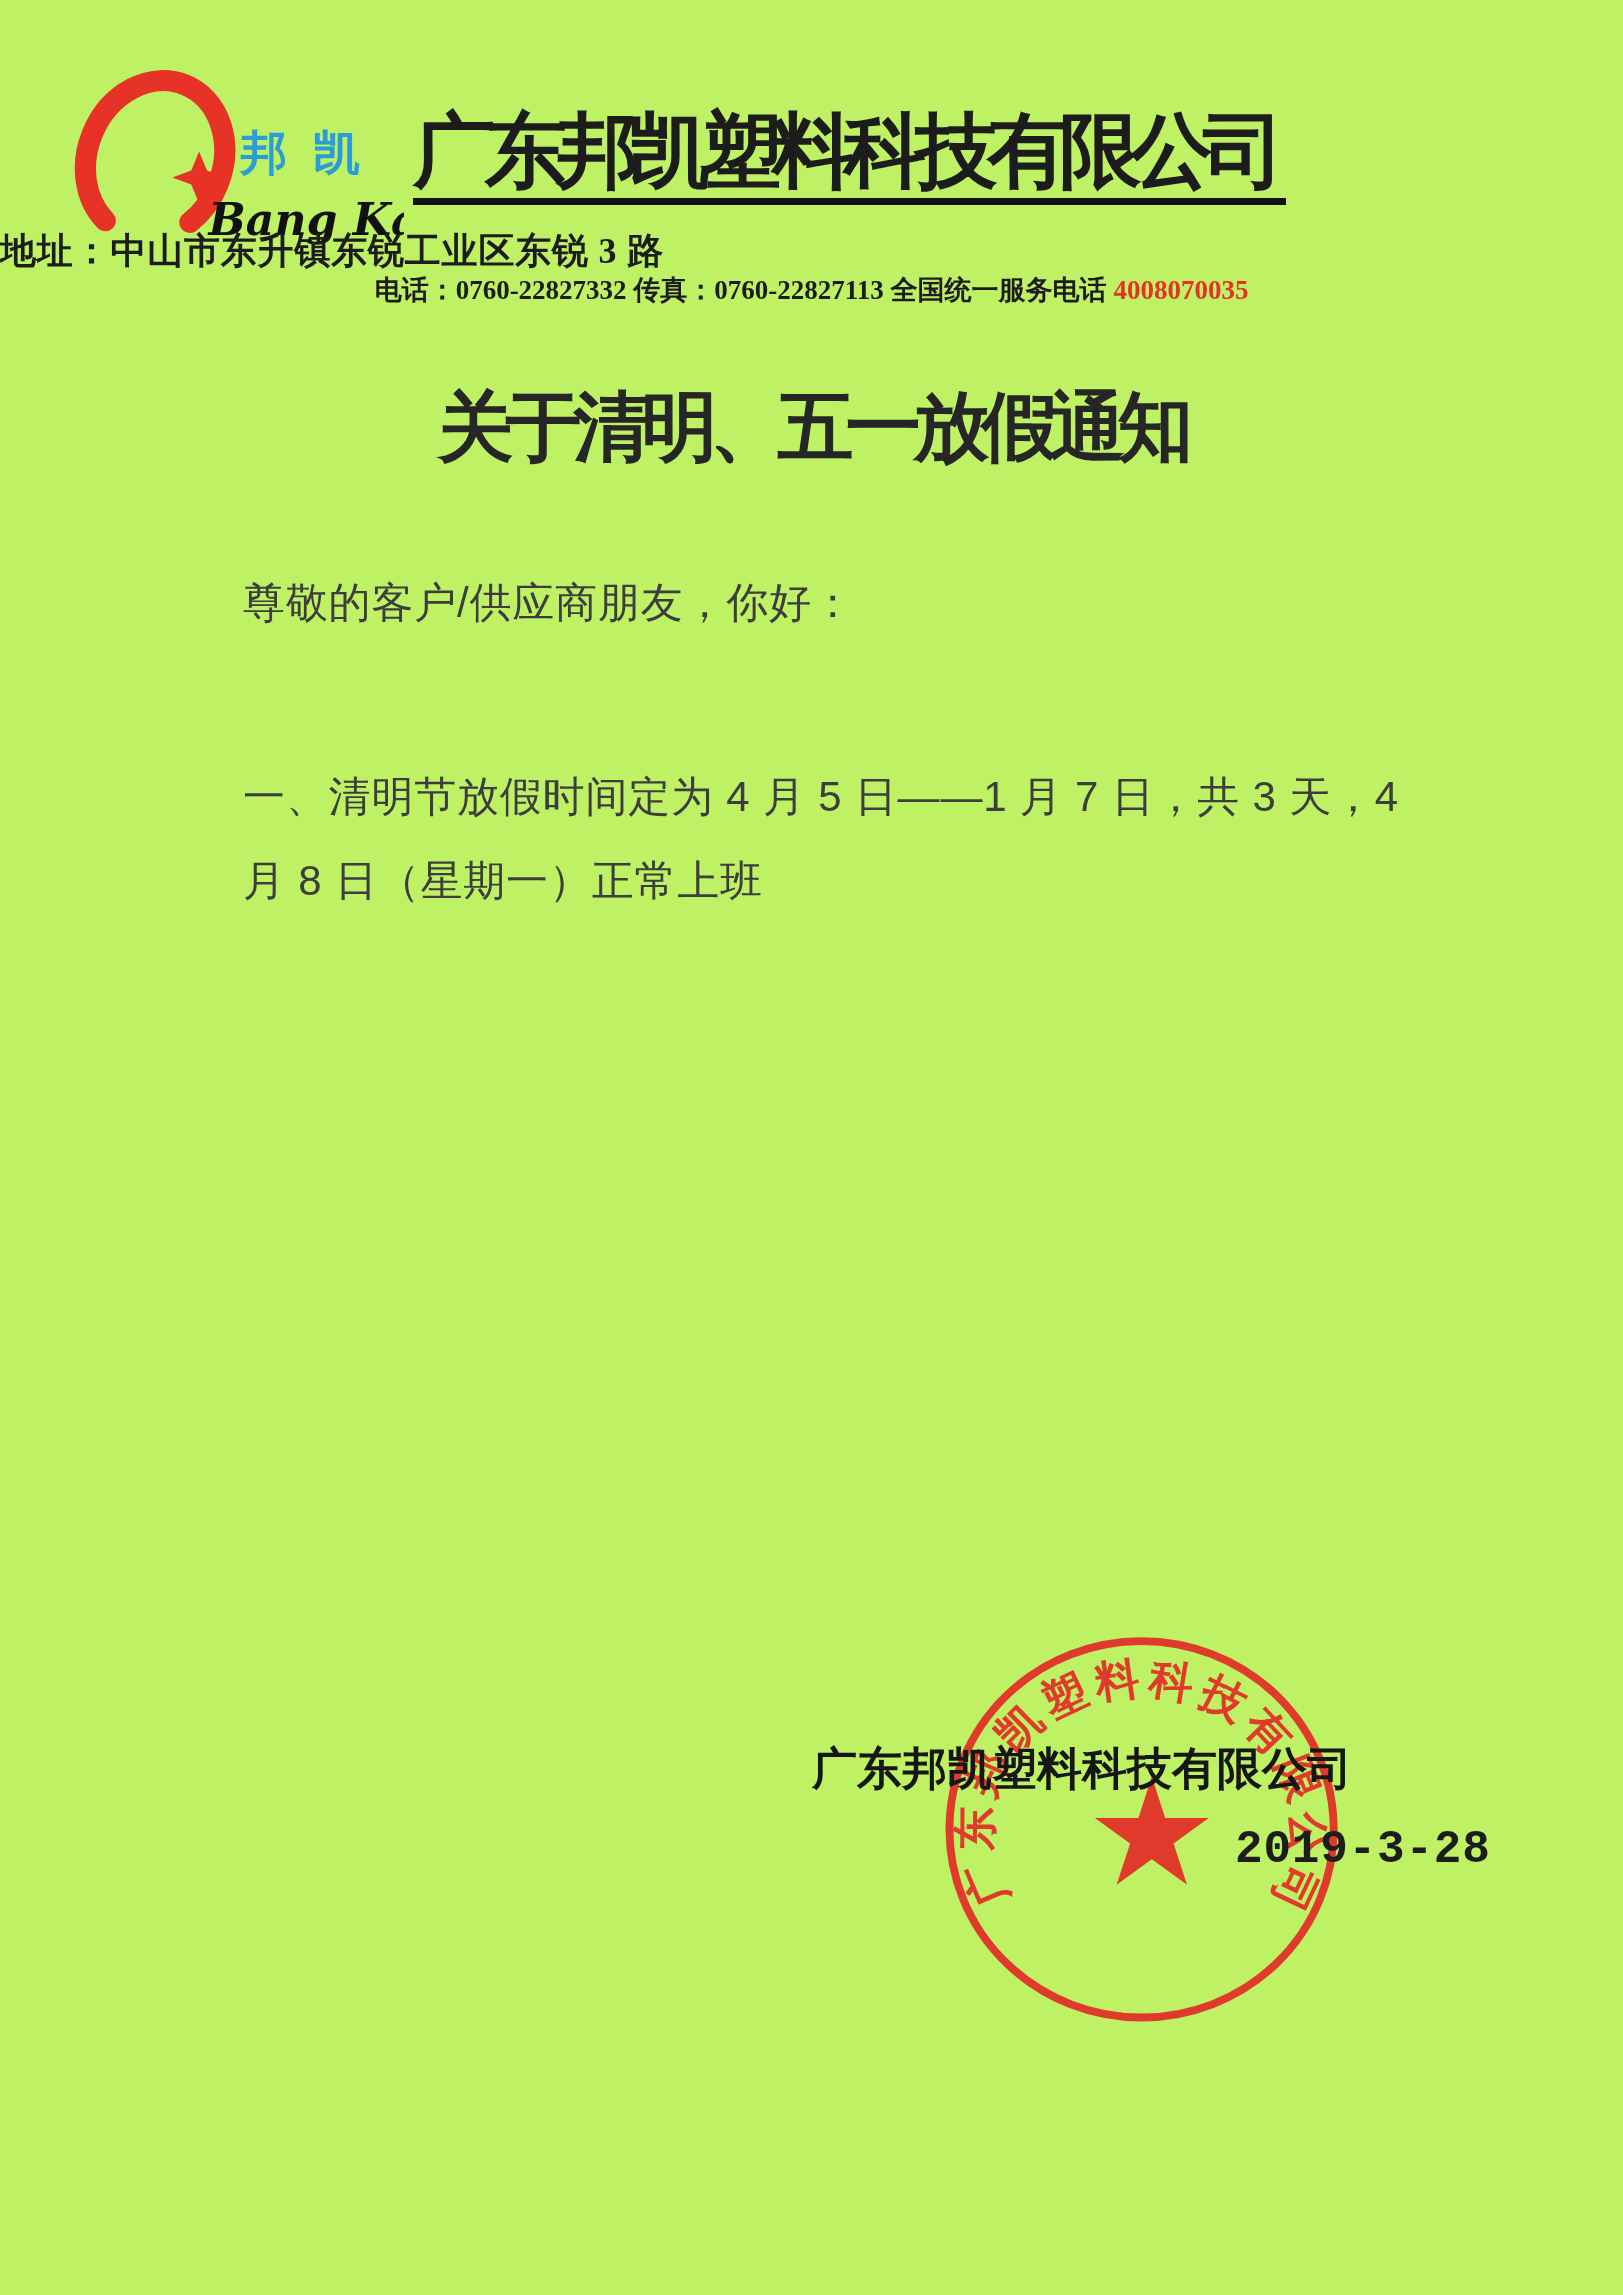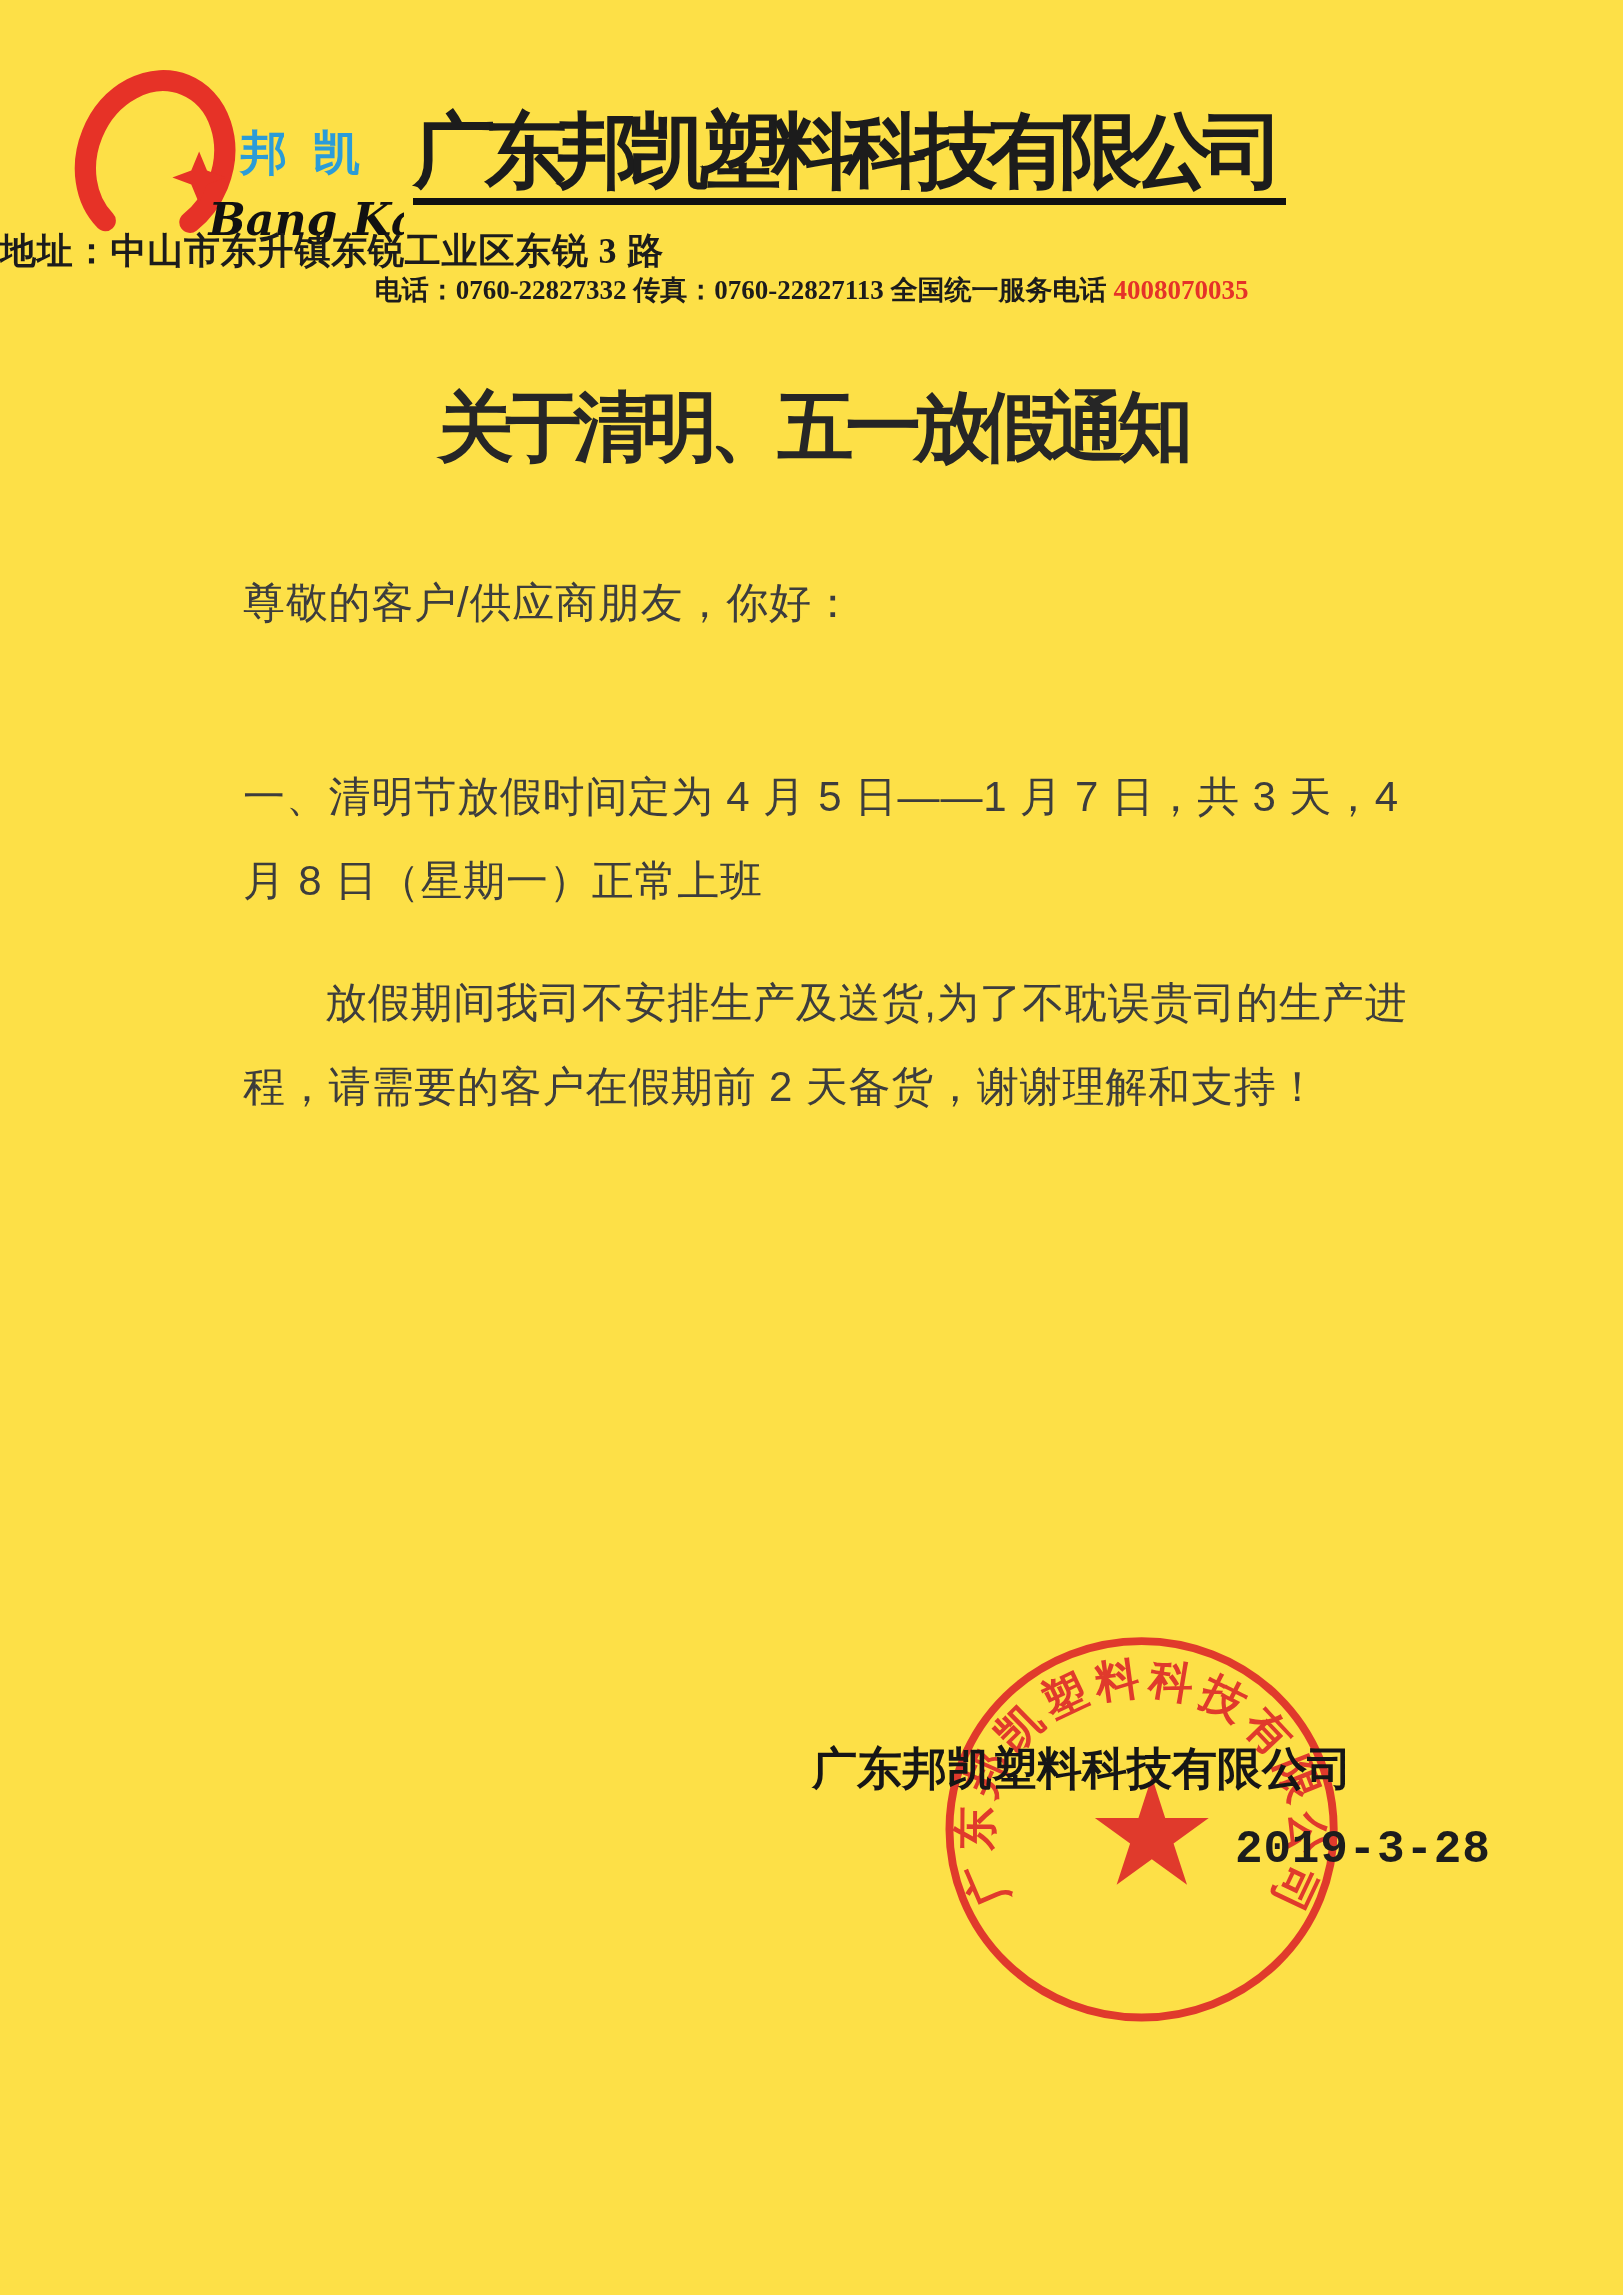--- a/index.html
+++ b/index.html
@@ -1,19 +1,19 @@
 <!DOCTYPE html>
 <html style="font-size:12.6px"><head>
 <meta charset="utf-8">
 <style>
   html,body{margin:0;padding:0;background:#888;}
   .page{
     position:relative;
     width:1623px;height:2295px;
-    background:#fde047;
+    background:#bef264;
     overflow:hidden;
     font-family:"Liberation Serif", serif;
   }
   
   .logo-svg{position:absolute;left:73px;top:68px;width:331px;height:189px;}
   .company-name{
     position:absolute;left:413px;top:109px;
     font-size:82px;font-weight:bold;color:#1c1c1c;
     letter-spacing:-10.2px;line-height:1.05;
     border-bottom:7px solid #111;padding-bottom:3.2px;padding-right:11px;
@@ -79,22 +79,20 @@
   <div class="company-name">广东邦凯塑料科技有限公司</div>
   <div class="address-line">地址：中山市东升镇东锐工业区东锐 3 路</div>
   <div class="phone-line"><span>电话：0760-22827332 传真：0760-22827113 全国统一服务电话 </span><span class="hotline">4008070035</span></div>
 
   <div class="doc-title">关于清明、五一放假通知</div>
 
   <div class="doc-body">
     <p>尊敬的客户/供应商朋友，你好：</p>
     <p class="gap-lg">一、清明节放假时间定为 4 月 5 日——1 月 7 日，共 3 天，4
 月 8 日（星期一）正常上班</p>
-    <p class="gap-sm indent">放假期间我司不安排生产及送货,为了不耽误贵司的生产进
-程，请需要的客户在假期前 2 天备货，谢谢理解和支持！</p>
   </div>
 
   <svg class="stamp-svg" viewBox="0 0 560 520">
     <ellipse cx="289" cy="249" rx="244" ry="239" fill="none" stroke="#e03a2c" stroke-width="10"></ellipse>
     <path id="sealArc" d="M 122.7 335 A 192 172 0 1 1 455.3 335" fill="none"></path>
     <text font-size="56" font-weight="bold" fill="#e03a2c" font-family="Liberation Serif, serif">
       <textPath href="#sealArc" startOffset="0" textLength="760" lengthAdjust="spacing">广东邦凯塑料科技有限公司</textPath>
     </text>
     <polygon fill="#e03a2c" points="302,182 319,234.5 374.3,234.5 329.6,267 346.7,319.5 302,287 257.3,319.5 274.4,267 229.7,234.5 285,234.5"></polygon>
   </svg>

